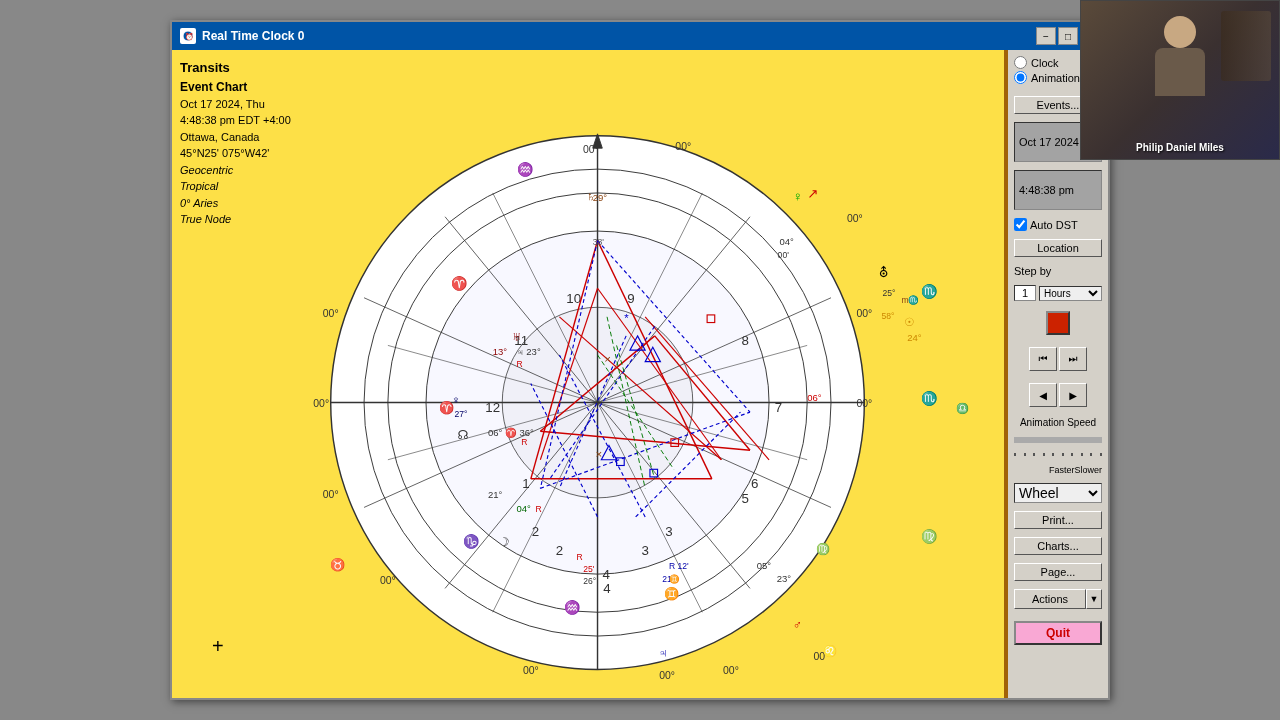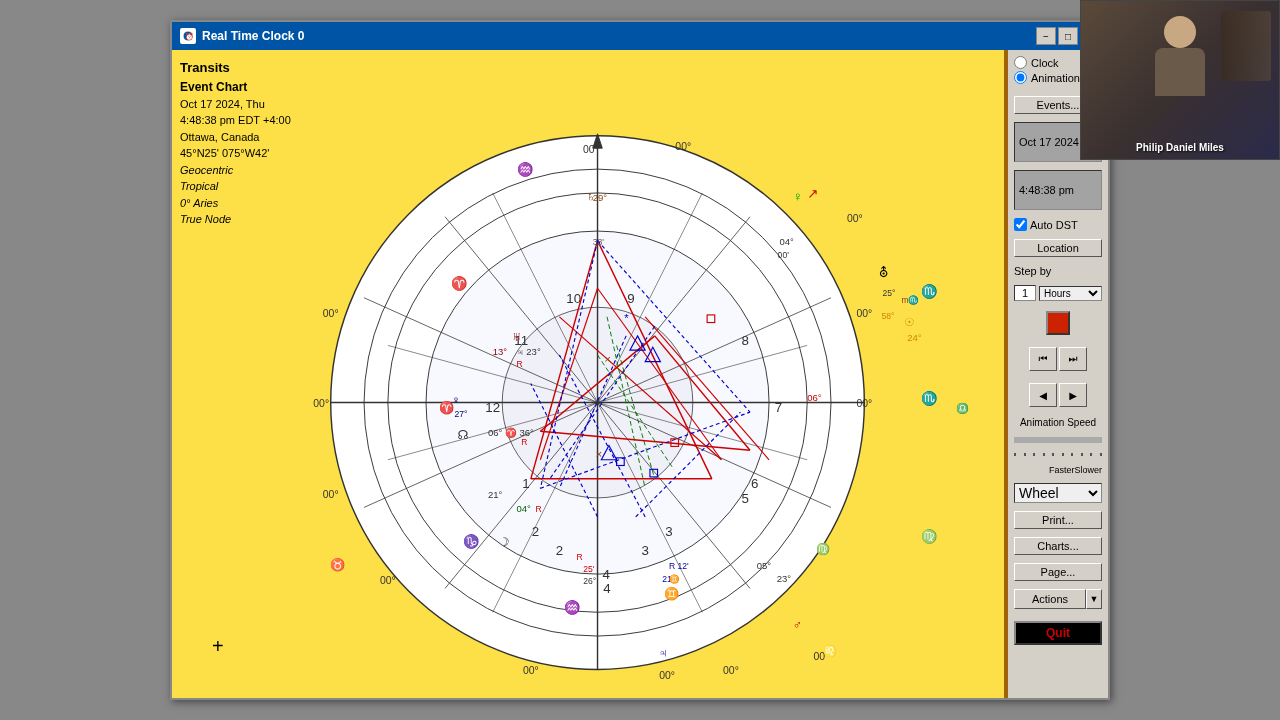--- a/index.html
+++ b/index.html
@@ -219,21 +219,21 @@
       display: flex;
       justify-content: flex-end;
       font-size: 9px;
     }
     .wheel-select {
       width: 100%;
       font-size: 14px;
       border: 1px inset #888;
     }
     .quit-btn {
-      background: #000000;
+      background: #f9a8d4;
       border: 2px outset #888;
       padding: 3px;
       width: 100%;
       font-size: 12px;
       font-weight: bold;
       cursor: pointer;
       color: #cc0000;
       font-family: inherit;
       margin-top: 4px;
     }

